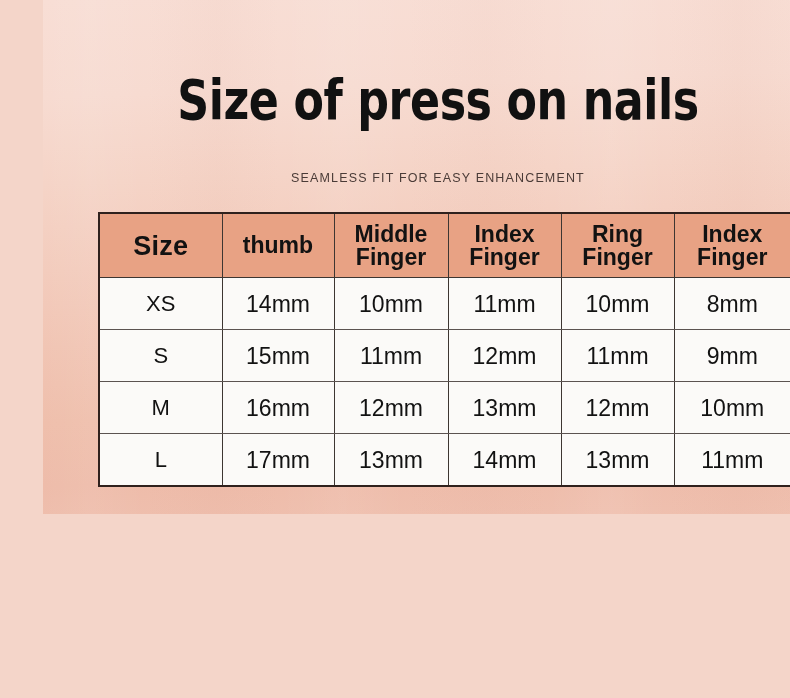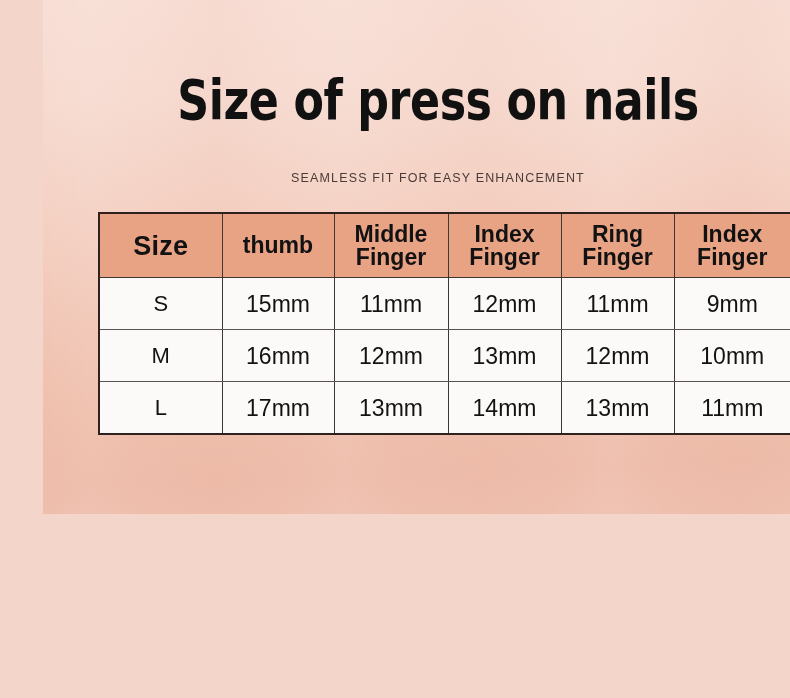--- a/index.html
+++ b/index.html
@@ -212,20 +212,28 @@
             <span class="hl">Finger</span>
           </th>
           <th>
             <span class="hl">Index</span>
             <span class="hl">Finger</span>
           </th>
         </tr>
       </thead>
       <tbody>
         <tr>
+          <td class="size-cell">XS</td>
+          <td>14mm</td>
+          <td>10mm</td>
+          <td>11mm</td>
+          <td>10mm</td>
+          <td>8mm</td>
+        </tr>
+        <tr>
           <td class="size-cell">S</td>
           <td>15mm</td>
           <td>11mm</td>
           <td>12mm</td>
           <td>11mm</td>
           <td>9mm</td>
         </tr>
         <tr>
           <td class="size-cell">M</td>
           <td>16mm</td>

